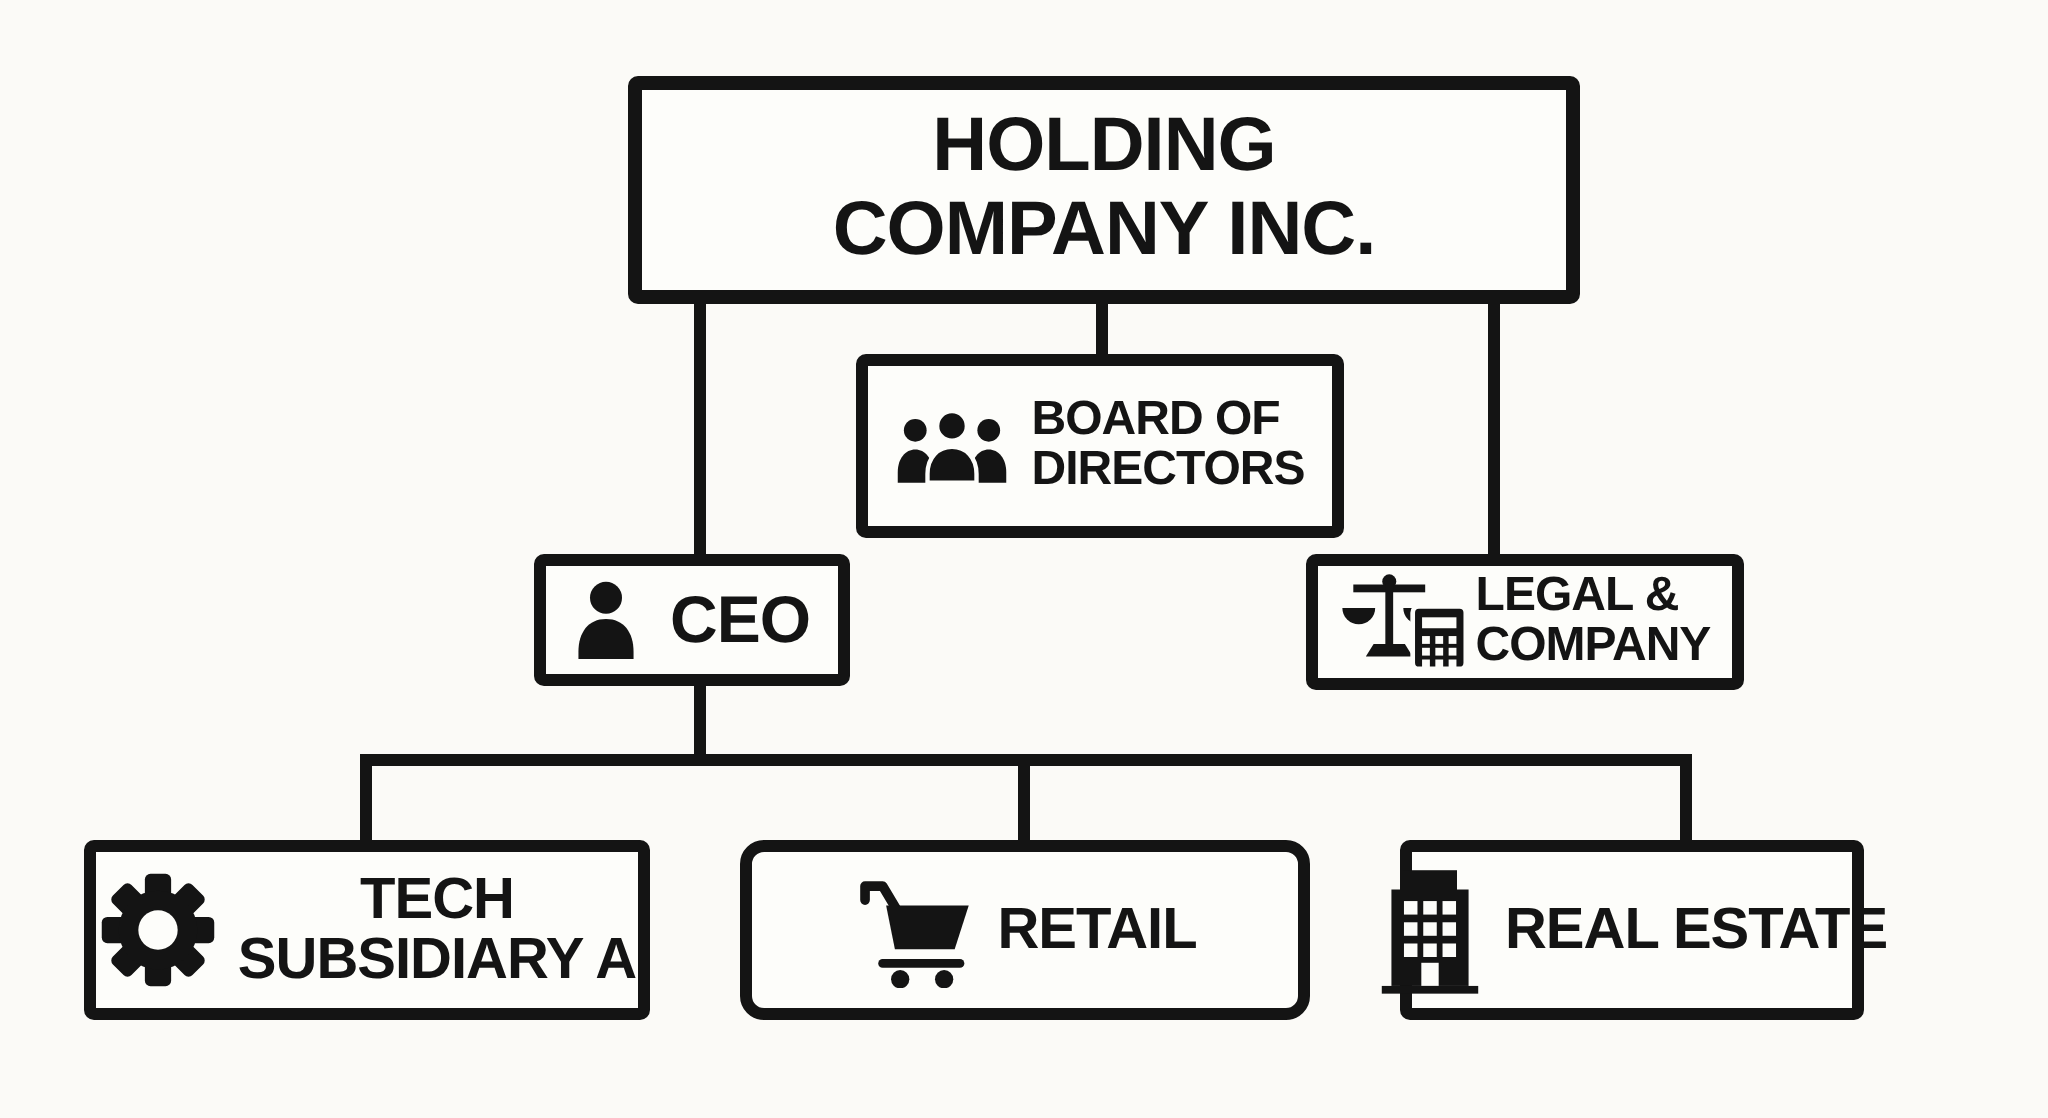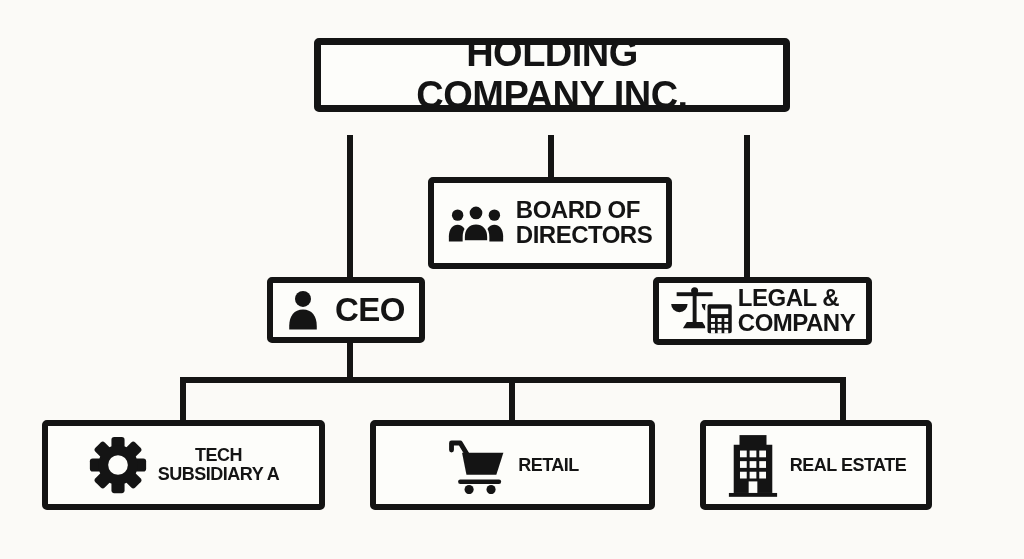--- a/index.html
+++ b/index.html
@@ -17,33 +17,33 @@
     background:#fdfdfa;border:6px solid #141414;border-radius:5px;
     display:flex;align-items:center;justify-content:center;gap:12px;
     padding:4px 8px;
   }
   .label{
     display:flex;flex-direction:column;justify-content:center;
     font-weight:700;letter-spacing:-0.5px;line-height:1.04;
     white-space:nowrap;
   }
   .label.center{align-items:center;text-align:center;}
-  .node.holding{left:314px;top:38px;width:476px;height:74px;border-width:7px;}
+  .node.holding{left:314px;top:38px;width:476px;height:114px;border-width:7px;}
   .node.holding .label{font-size:38px;line-height:1.1;}
   .node.board{left:428px;top:177px;width:244px;height:92px;}
   .node.board .label{font-size:24px;}
   .node.ceo{left:267px;top:277px;width:158px;height:66px;gap:16px;}
   .node.ceo .label{font-size:33px;}
   .node.legal{left:653px;top:277px;width:219px;height:68px;gap:0;}
   .node.legal .label{font-size:24px;}
   .node.sub{top:420px;height:90px;gap:10px;}
   .node.tech{left:42px;width:283px;}
-  .node.retail{left:370px;width:285px;}
+  .node.retail{left:370px;width:285px;border-radius:12px;}
   .node.realestate{left:700px;width:232px;}
-  .node.sub .label{font-size:18px;}
+  .node.sub .label{font-size:29px;}
   .icon{display:flex;align-items:center;justify-content:center;flex:0 0 auto;}
   .icon svg{display:block;}
 </style>
 </head>
 <body>
 
 <div class="canvas">
 
   <div class="line" style="left:347px;top:135px;width:6px;height:147px"></div>
   <div class="line" style="left:548px;top:135px;width:6px;height:47px"></div>

